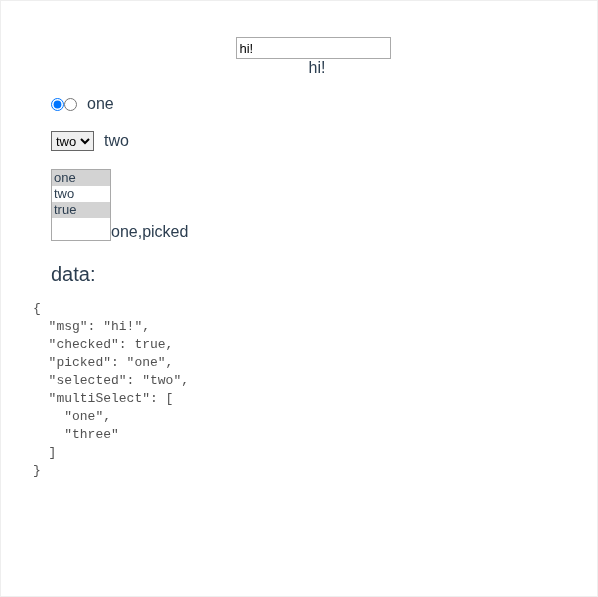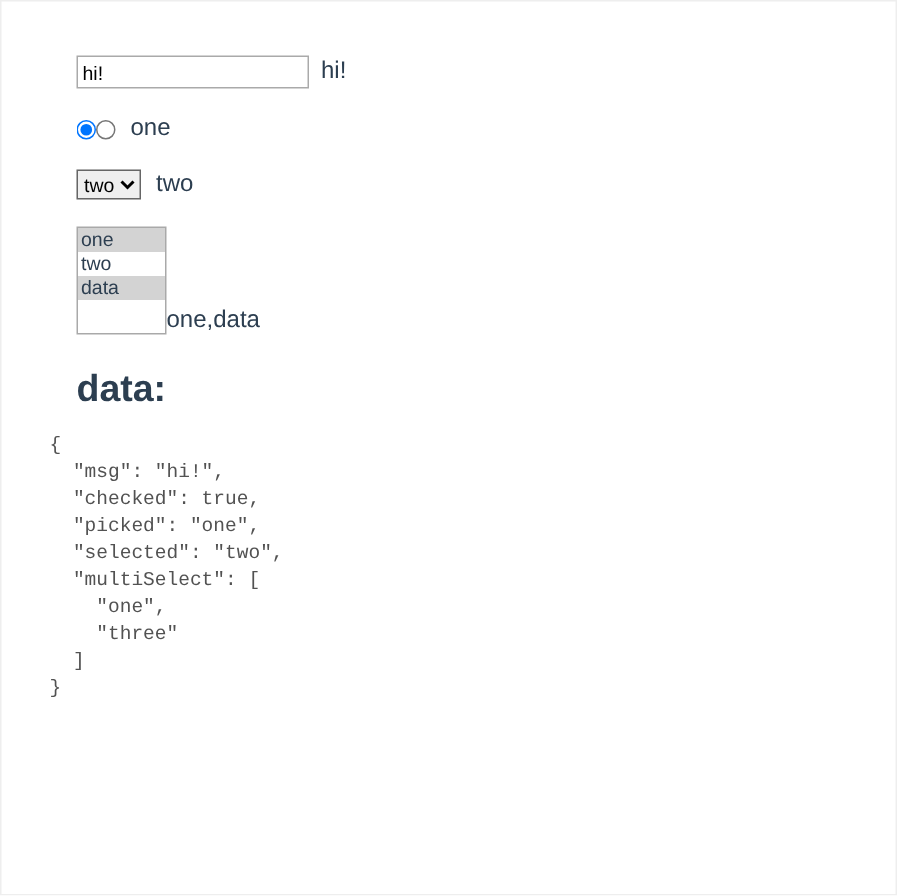--- a/index.html
+++ b/index.html
@@ -16,21 +16,21 @@
       padding: 16px 22px 16px 22px;
     }
     .content { padding-left: 28px; }
     .row {
       margin: 18px 0 18px 0;
       display: flex;
       align-items: center;
       color: #2c3e50;
       font-size: 16px;
     }
-    .row.first { margin-top: 20px; }
+    .row.first { margin-top: 20px; flex-direction: column; }
     .textbox {
       width: 155px;
       height: 22px;
       font-size: 13px;
       padding: 2px 3px;
       border: 1px solid #aaa;
       font-family: Arial, Helvetica, sans-serif;
     }
     .out-label { margin-left: 8px; }
     input[type=checkbox], input[type=radio] { margin: 0; width:13px; height:13px; }
@@ -55,23 +55,23 @@
       border: 1px solid #a9a9a9;
       background: #fff;
       font-size: 13px;
       overflow-y: scroll;
       font-family: Arial, Helvetica, sans-serif;
     }
     .multi .opt { padding: 0 2px; line-height: 16px; cursor: default; }
     .multi .opt.sel { background: #d3d3d3; }
     .data-heading {
       color: #2c3e50;
-      font-size: 25px;
+      font-size: 20px;
       margin: 22px 0 14px 0;
-      font-weight: 700;
+      font-weight: 400;
     }
     pre.data-out {
       margin: 0;
       padding-left: 10px;
       font-family: Consolas, "Courier New", monospace;
       font-size: 13px;
       line-height: 18px;
       color: #525252;
       white-space: pre;
     }
@@ -98,23 +98,23 @@
       <select class="single">
         <option>two</option>
       </select>
       <span class="gap10">two</span>
     </div>
 
     <div class="multi-wrap">
       <div class="multi">
         <div class="opt sel">one</div>
         <div class="opt">two</div>
-        <div class="opt sel">data</div>
+        <div class="opt sel">true</div>
       </div>
-      <span>one,data</span>
+      <span>one,picked</span>
     </div>
 
     <div class="data-heading">data:</div>
   </div>
 
   <pre class="data-out">{
   "msg": "hi!",
   "checked": true,
   "picked": "one",
   "selected": "two",

